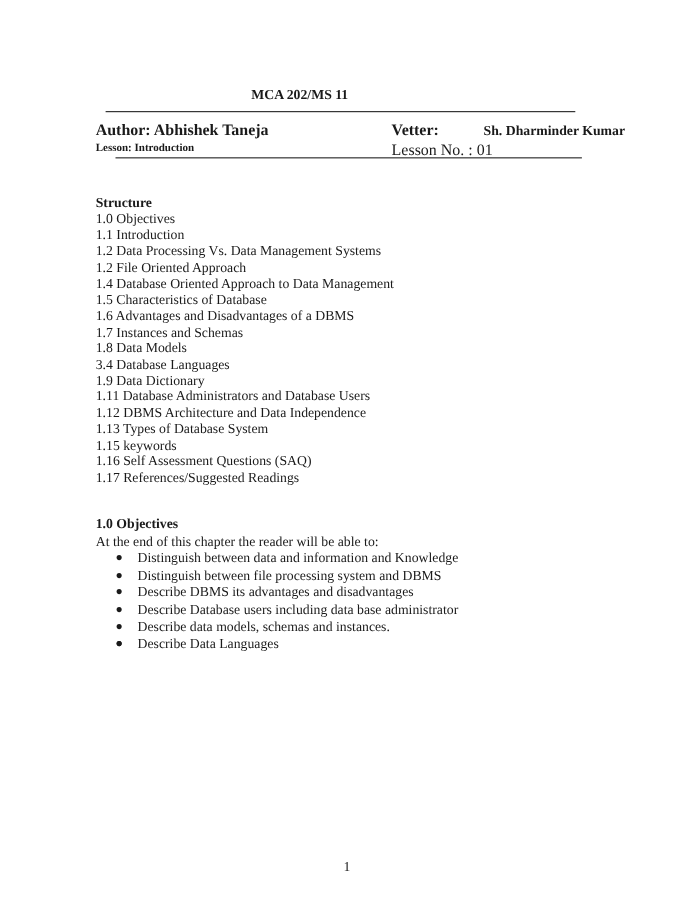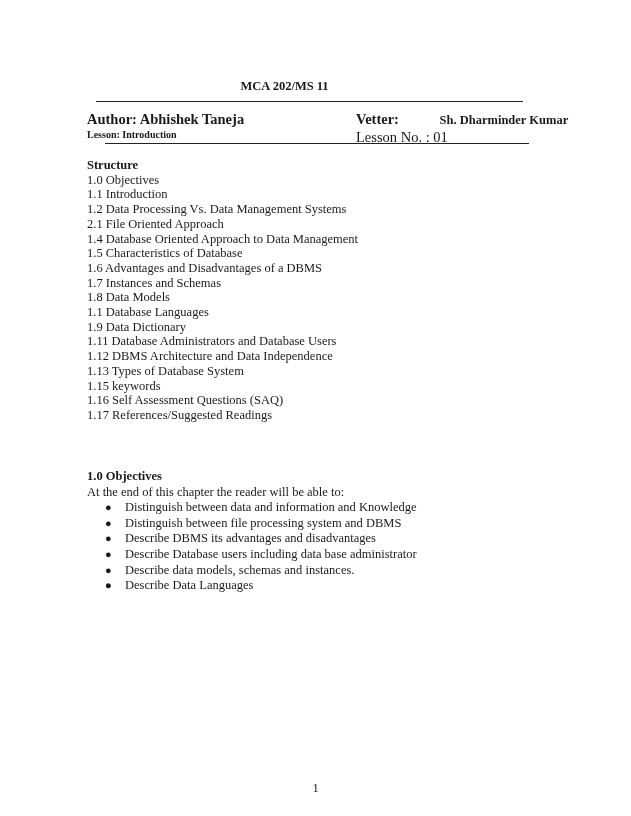--- a/index.html
+++ b/index.html
@@ -1,28 +1,28 @@
 <!DOCTYPE html>
 <html><head>
   <meta charset="utf-8">
   <style>
     html, body { margin: 0; padding: 0; background: #ffffff; }
     body { width: 631px; height: 816px; position: relative; overflow: hidden;
            font-family: "Liberation Serif", serif; color: #1a1a1a; }
     .abs { position: absolute; white-space: nowrap; }
-    .course-code { left: 16px; width: 537px; top: 79px; text-align: center; font-weight: bold; font-size: 12.5px; }
+    .course-code { left: 4px; width: 537px; top: 79px; text-align: center; font-weight: bold; font-size: 12.5px; }
     .rule-top { left: 96px; top: 101px; width: 427px; height: 0; border-top: 1.3px solid #222; }
     .author { left: 87px; top: 111px; font-weight: bold; font-size: 14.5px; }
     .vetter { left: 356px; top: 111px; font-weight: bold; font-size: 14.5px; }
     .vetter .vname { font-size: 12.5px; padding-left: 37px; }
     .lesson { left: 87px; top: 129px; font-weight: bold; font-size: 10px; }
     .lesson-no { left: 356px; top: 129px; font-weight: normal; font-size: 14.5px; }
     .rule-under { left: 105px; top: 143px; width: 424px; height: 0; border-top: 1.3px solid #222; }
     .section-head { font-weight: bold; font-size: 12.5px; }
-    .toc { left: 87px; top: 158px; font-size: 12.5px; line-height: 14.7px; }
+    .toc { left: 87px; top: 177px; font-size: 12.5px; line-height: 14.7px; }
     .toc .item { display: block; }
     .obj { left: 87px; top: 469px; font-size: 12.5px; line-height: 15.6px; }
     .obj .intro { display: block; }
     .obj ul { margin: 0; padding: 0; list-style: none; }
     .obj li { position: relative; padding-left: 38px; margin-left: 0; }
     .obj li .bullet { position: absolute; left: 18px; top: 0; font-size: 11px; }
     .page-num { left: 0; width: 631px; top: 781px; text-align: center; font-size: 12.5px; }
   </style>
 </head>
 <body>
@@ -35,27 +35,27 @@
 
 <div class="abs lesson">Lesson: Introduction</div>
 <div class="abs lesson-no">Lesson No. :  01</div>
 <div class="abs rule-under"></div>
 
 <div class="abs toc">
   <span class="section-head item">Structure</span>
   <span class="item">1.0 Objectives</span>
   <span class="item">1.1 Introduction</span>
   <span class="item">1.2 Data Processing Vs. Data Management Systems</span>
-  <span class="item">2.1 File Oriented Approach</span>
+  <span class="item">1.2 File Oriented Approach</span>
   <span class="item">1.4 Database Oriented Approach to Data Management</span>
   <span class="item">1.5 Characteristics of Database</span>
   <span class="item">1.6 Advantages and Disadvantages of a DBMS</span>
   <span class="item">1.7 Instances and Schemas</span>
   <span class="item">1.8 Data Models</span>
-  <span class="item">1.1 Database Languages</span>
+  <span class="item">3.4 Database Languages</span>
   <span class="item">1.9 Data Dictionary</span>
   <span class="item">1.11 Database Administrators and Database Users</span>
   <span class="item">1.12 DBMS Architecture and Data Independence</span>
   <span class="item">1.13 Types of Database System</span>
   <span class="item">1.15 keywords</span>
   <span class="item">1.16 Self Assessment Questions (SAQ)</span>
   <span class="item">1.17 References/Suggested Readings</span>
 </div>
 
 <div class="abs obj">

